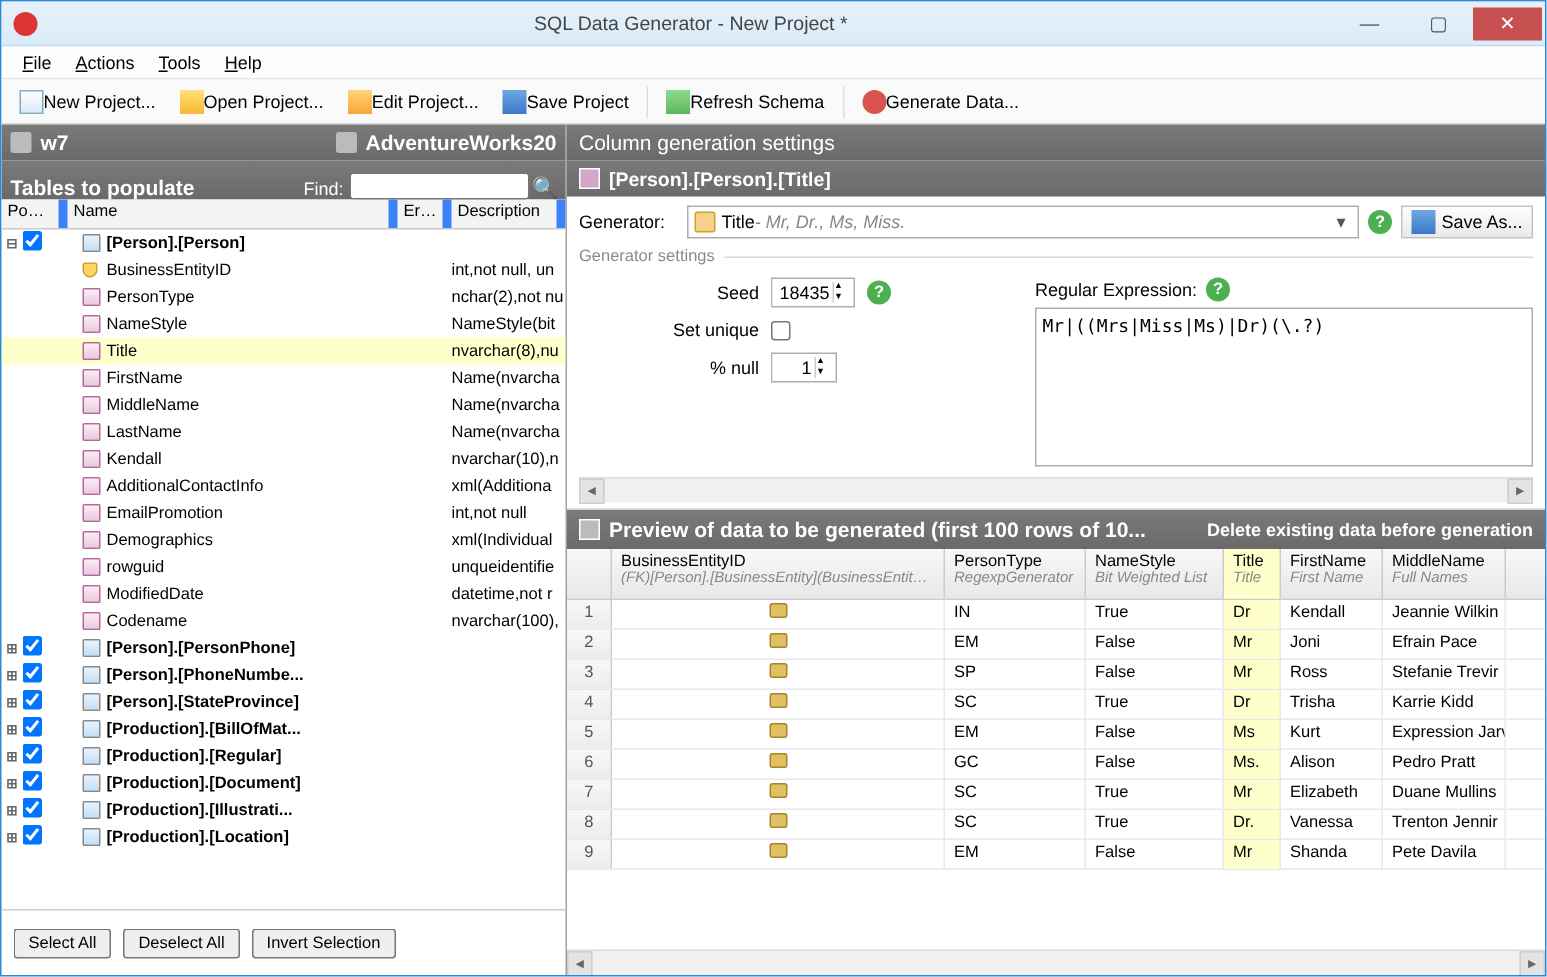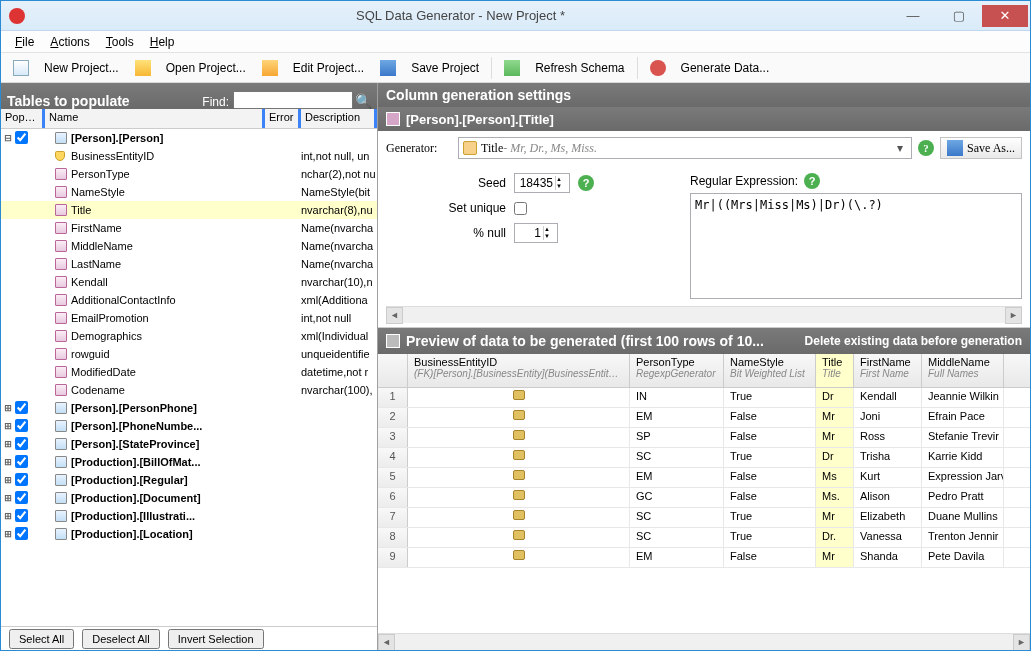--- a/index.html
+++ b/index.html
@@ -7,69 +7,69 @@
 .titlebar { height: 30px; background: linear-gradient(#e6f1fa, #d9ebf9); display: flex; align-items: center; padding: 0 2px; border-bottom: 1px solid #c1d7ee; }
 .titlebar .appicon { width: 16px; height: 16px; margin: 0 6px; background: #d33; border-radius: 50%; }
 .titlebar .title { flex: 1; text-align: center; font-size: 13px; color: #444; }
 .winbtns { display: flex; }
 .winbtn { width: 46px; height: 22px; display: flex; align-items: center; justify-content: center; font-family: Arial; font-size: 13px; color: #555; }
 .winbtn.close { background: #c75050; color: #fff; width: 46px; height: 22px; }
 .menubar { height: 22px; display: flex; align-items: center; padding: 0 8px; gap: 4px; background: #fdfdfd; border-bottom: 1px solid #e3e3e3; }
 .menubar span { padding: 2px 6px; }
 .menubar span u { text-decoration: underline; }
 .toolbar { height: 30px; display: flex; align-items: center; padding: 2px 6px; gap: 4px; background: #fafafa; border-bottom: 1px solid #d9d9d9; }
-.tbtn { display: flex; align-items: center; gap: 15px; padding: 3px 6px; border-radius: 2px; }
+.tbtn { display: flex; align-items: center; gap: 0; padding: 3px 6px; border-radius: 2px; }
 .ticon { width: 16px; height: 16px; display: inline-block; }
 .ticon.new { background: linear-gradient(#fff,#d7e9f9); border: 1px solid #8ab; }
 .ticon.open { background: linear-gradient(#ffe27a,#f7b733); }
 .ticon.edit { background: linear-gradient(#ffd47a,#f7a733); }
 .ticon.save { background: linear-gradient(#6ea8e3,#3b78c9); }
 .ticon.refresh { background: linear-gradient(#8fd98f,#5cb85c); }
 .ticon.gen { background: #d9534f; border-radius: 50%; }
 .vsep { width: 1px; height: 22px; background: #ddd; margin: 0 2px; }
 .content { flex: 1; display: flex; min-height: 0; }
 
 .left-pane { width: 377px; display: flex; flex-direction: column; border-right: 1px solid #a0a0a0; }
 .srvbar { height: 24px; background: linear-gradient(#7a7a7a,#6a6a6a); color: #fff; display: flex; align-items: center; padding: 0 6px; font-weight: bold; font-size: 14px; }
 .srvbar .dbicon { width: 14px; height: 14px; margin-right: 6px; background: #bbb; border-radius: 2px; }
 .srvbar .srv { flex: 1; }
 .tpop { height: 26px; background: linear-gradient(#7a7a7a,#6a6a6a); color: #fff; display: flex; align-items: flex-end; padding: 0 6px; font-weight: bold; font-size: 14px; }
 .tpop .lbl { flex: 1; }
 .tpop input { height: 18px; width: 120px; font-size: 11px; padding: 0 4px; margin-left: 4px; }
 .tpop .srch { width: 16px; text-align: center; color: #fff; margin-left: 2px; }
 .tree-hdr { height: 20px; background: #f3f3f3; display: flex; border-bottom: 1px solid #ccc; font-size: 11px; }
-.tree-hdr div { padding: 2px 4px; border-right: 3px solid #3b82f6; overflow: hidden; white-space: nowrap; text-overflow: ellipsis; }
+.tree-hdr div { padding: 2px 4px; border-right: 6px solid #3b82f6; overflow: hidden; white-space: nowrap; text-overflow: ellipsis; }
 .th-pop { width: 44px; }
 .th-name { flex: 1; }
 .th-err { width: 36px; }
 .th-desc { width: 76px; }
 .tree { flex: 1; overflow: auto; }
 .trow { height: 18px; display: flex; align-items: center; font-size: 11px; white-space: nowrap; }
 .trow.sel { background: #ffffcc; }
 .trow.tbl { font-weight: bold; }
 .tc-exp { width: 14px; text-align: center; color: #666; font-size: 9px; }
 .tc-chk { width: 14px; }
 .tc-chk input { margin: 0; }
 .tc-sp { width: 26px; }
 .tc-ico { width: 16px; height: 14px; display: flex; align-items: center; }
 .ci { width: 12px; height: 12px; border: 1px solid #b69; background: linear-gradient(#fbeef5,#e7c9df); border-radius: 1px; }
 .ci.tbl { border-color: #888; background: linear-gradient(#e8f3ff,#c3dff5); }
 .ci.key { background: #ffd75e; border: 1px solid #caa22e; border-radius: 2px 2px 6px 6px; width: 10px; height: 10px; }
 .tc-name { flex: 1; }
 .tc-err { width: 36px; }
 .tc-desc { width: 76px; overflow: hidden; }
-.bot-btns { height: 24px; border-top: 1px solid #ccc; display: flex; align-items: center; gap: 8px; padding: 0 8px; }
+.bot-btns { height: 44px; border-top: 1px solid #ccc; display: flex; align-items: center; gap: 8px; padding: 0 8px; }
 .bot-btns button { font-size: 11px; padding: 2px 8px; }
 
 .right-pane { flex: 1; display: flex; flex-direction: column; min-width: 0; }
-.hdrbar { height: 24px; background: linear-gradient(#7a7a7a,#6a6a6a); color: #fff; display: flex; align-items: center; padding: 0 8px; font-weight: bold; font-size: 14px; }
+.hdrbar { height: 24px; background: linear-gradient(#7a7a7a,#6a6a6a); color: #fff; display: flex; align-items: center; padding: 0 8px; font-weight: normal; font-size: 14px; }
 .colbar { height: 24px; background: linear-gradient(#7a7a7a,#6a6a6a); color: #fff; display: flex; align-items: center; padding: 0 8px; font-weight: bold; font-size: 13px; }
 .colbar .cico { width: 14px; height: 14px; margin-right: 6px; background: #d6a6c8; border: 1px solid #fff; }
 .gen-area { padding: 6px 8px 4px 8px; display: flex; flex-direction: column; gap: 4px; border-bottom: 1px solid #ccc; }
-.gen-row { display: flex; align-items: center; gap: 6px; font-family: Liberation Serif, serif; }
+.gen-row { display: flex; align-items: center; gap: 6px; }
 .gen-row label { width: 66px; text-align: left; }
 .gen-sel { flex: 1; height: 22px; border: 1px solid #abadb3; display: flex; align-items: center; padding: 0 4px; background: #fff; }
 .gen-sel .gico { width: 14px; height: 14px; margin-right: 4px; background: #f7d089; border: 1px solid #caa22e; border-radius: 2px; }
 .gen-sel .gname { color: #000; }
 .gen-sel .gdesc { color: #888; font-style: italic; }
 .gen-sel .dd { margin-left: auto; width: 14px; text-align: center; color: #555; }
 .help { width: 16px; height: 16px; border-radius: 50%; background: #4caf50; color: #fff; display: flex; align-items: center; justify-content: center; font-weight: bold; font-size: 11px; }
 .savebtn { display: flex; align-items: center; gap: 4px; border: 1px solid #c3c3c3; padding: 2px 6px; background: linear-gradient(#fefefe,#e9e9e9); }
 .fieldset { margin-top: 2px; }
 .fs-title { color: #8a8a8a; font-size: 11px; display: flex; align-items: center; gap: 6px; }
@@ -156,20 +156,26 @@
   <div class="vsep"></div>
   <div class="tbtn">
       <span class="ticon gen"></span>
       <span>Generate Data...</span>
     </div>
 </div>
 
 <div class="content">
 
   <div class="left-pane">
+    <div class="srvbar">
+      <span class="dbicon"></span>
+      <span class="srv">w7</span>
+      <span class="dbicon"></span>
+      <span>AdventureWorks20</span>
+    </div>
     <div class="tpop">
       <span class="lbl">Tables to populate</span>
       <span style="font-weight:normal;font-size:12px">Find:</span>
       <input type="text" value="" style="">
       <span class="srch">🔍</span>
     </div>
     <div class="tree-hdr">
       <div class="th-pop">Popul…</div>
       <div class="th-name">Name</div>
       <div class="th-err">Error</div>
@@ -452,20 +458,24 @@
           <span class="gdesc"> - Mr, Dr., Ms, Miss.</span>
           <span class="dd">▾</span>
         </div>
         <span class="help">?</span>
         <div class="savebtn">
           <span class="ticon save"></span>
           <span>Save As...</span>
         </div>
       </div>
       <div class="fieldset">
+        <div class="fs-title">
+            <span>Generator settings</span>
+            <span class="line"></span>
+          </div>
         <div class="settings-grid">
           <div class="settings-col" style="width:280px">
             <div class="frow">
               <span class="flabel">Seed</span>
               <div class="spinner">
                   <input value="18435" style="">
                   <div class="spins">
                     <div>▲</div>
                     <div>▼</div>
                   </div>

